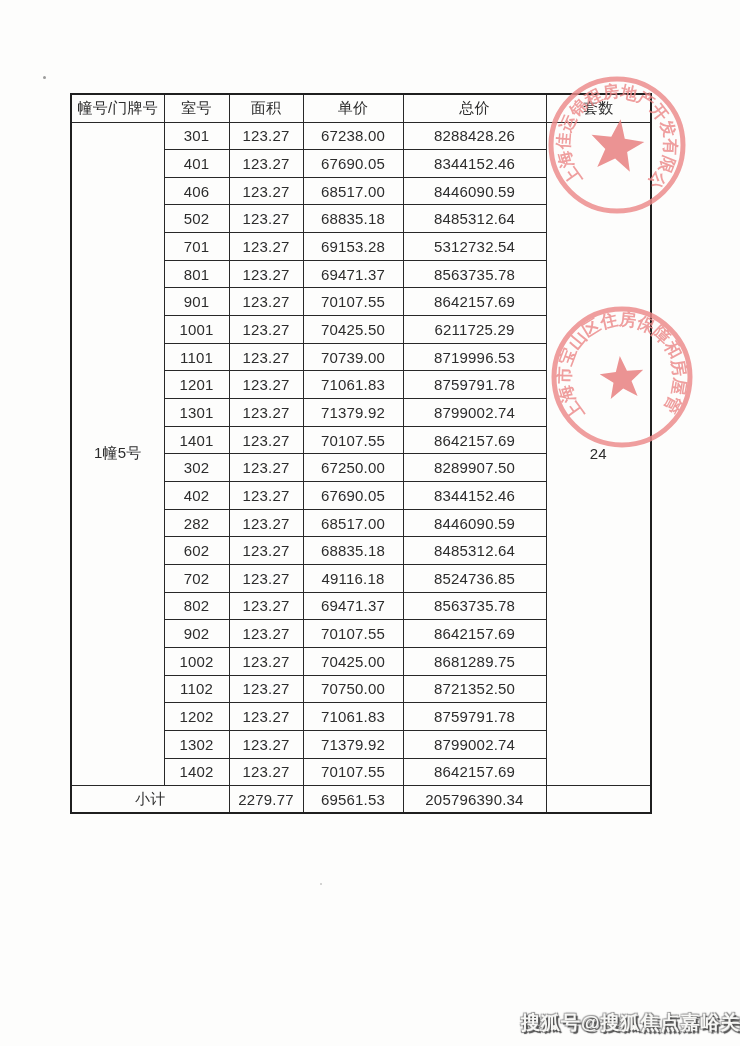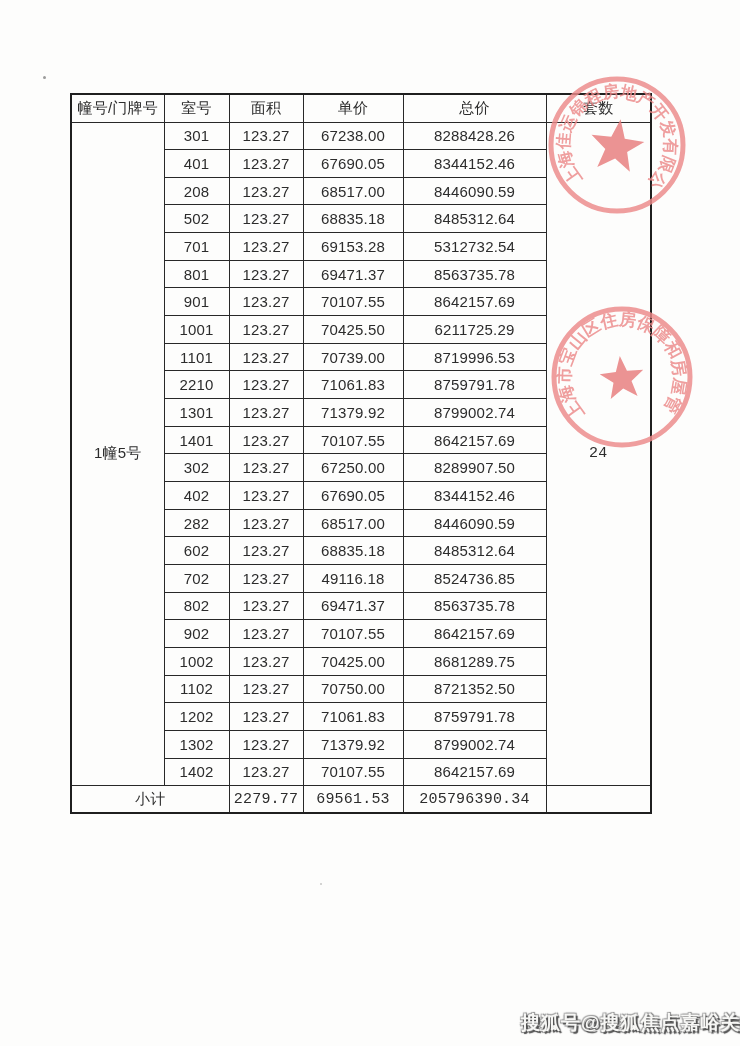--- a/index.html
+++ b/index.html
@@ -31,23 +31,23 @@
     text-align: center;
     vertical-align: middle;
     padding: 0;
     font-weight: normal;
     letter-spacing: 0.2px;
     overflow: hidden;
     white-space: nowrap;
   }
   table.price-table thead tr { height: 28px; }
   table.price-table tbody tr { height: 27.67px; }
-  table.price-table tr.subtotal-row { height: 27px; font-family: Liberation Mono, monospace; }
+  table.price-table tr.subtotal-row { height: 27px; }
   .building-cell { font-weight: bold; }
-  .count-cell { vertical-align: middle; font-family: Liberation Mono, monospace; }
+  .count-cell { vertical-align: middle; }
 
   
   .stamp { position: absolute; opacity: 0.82; pointer-events: none; }
   .stamp text {
     font-family: "DejaVu Sans", "Liberation Sans", sans-serif;
     font-weight: bold;
   }
 
   
   .watermark {
@@ -104,21 +104,21 @@
           <td>8288428.26</td>
           <td rowspan="24" class="count-cell">24</td>
         </tr>
         <tr>
           <td>401</td>
           <td>123.27</td>
           <td>67690.05</td>
           <td>8344152.46</td>
         </tr>
         <tr>
-          <td>208</td>
+          <td>406</td>
           <td>123.27</td>
           <td>68517.00</td>
           <td>8446090.59</td>
         </tr>
         <tr>
           <td>502</td>
           <td>123.27</td>
           <td>68835.18</td>
           <td>8485312.64</td>
         </tr>
@@ -146,21 +146,21 @@
           <td>70425.50</td>
           <td>6211725.29</td>
         </tr>
         <tr>
           <td>1101</td>
           <td>123.27</td>
           <td>70739.00</td>
           <td>8719996.53</td>
         </tr>
         <tr>
-          <td>2210</td>
+          <td>1201</td>
           <td>123.27</td>
           <td>71061.83</td>
           <td>8759791.78</td>
         </tr>
         <tr>
           <td>1301</td>
           <td>123.27</td>
           <td>71379.92</td>
           <td>8799002.74</td>
         </tr>

